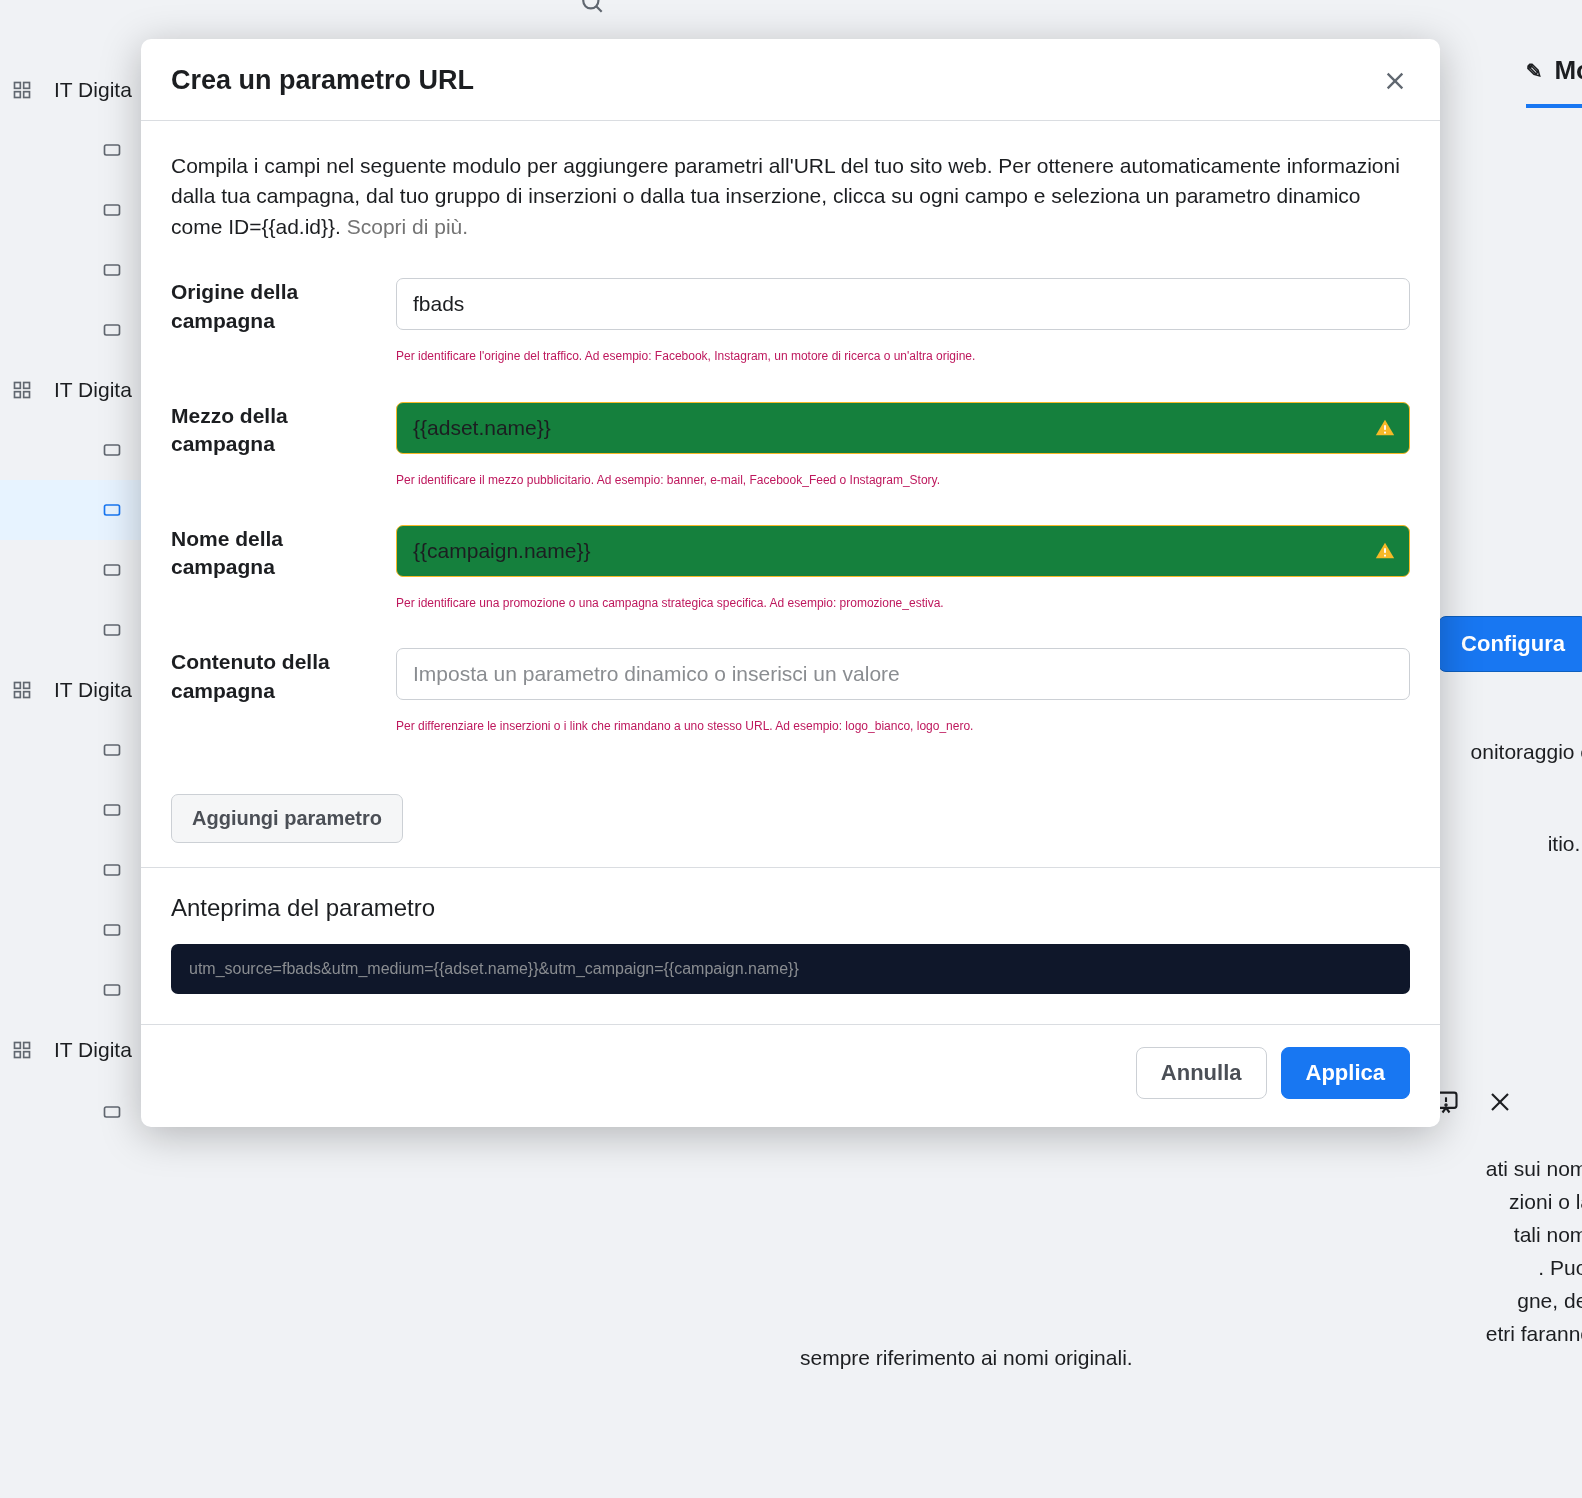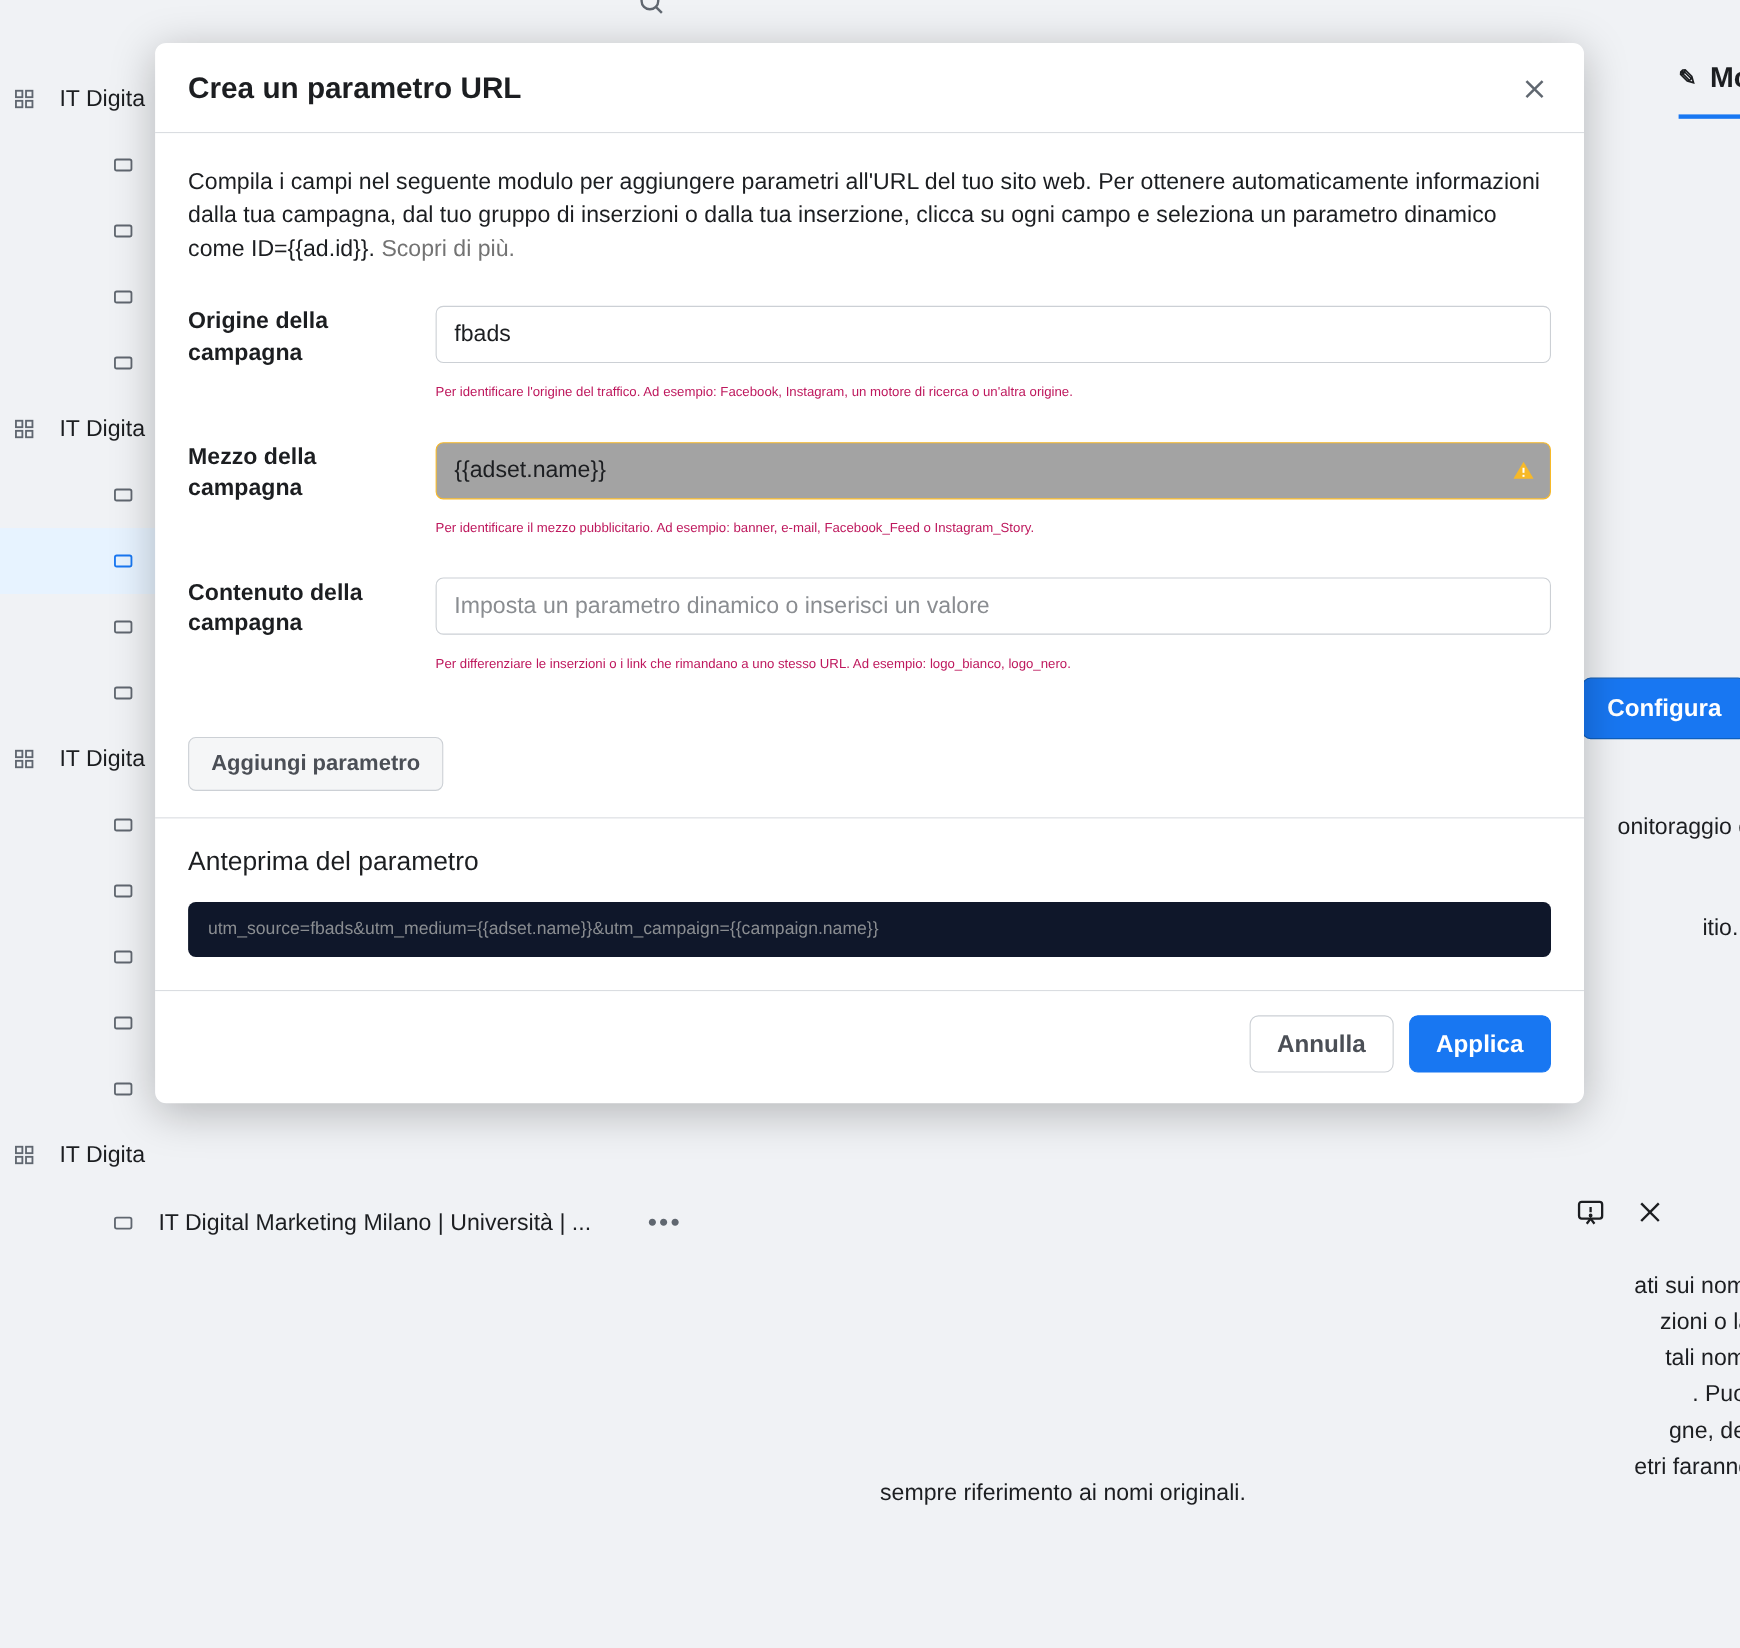--- a/index.html
+++ b/index.html
@@ -170,21 +170,21 @@
     border-radius: 7px;
     padding: 0 16px;
     font-size: 21px;
     color: #1c1e21;
     outline: none;
     font-family: inherit;
   }
   .text-input::placeholder { color: #8a8d91; }
   .input-warning {
     border-color: #f7b928;
-    background: #a3a3a3;
+    background: #15803d;
   }
   .input-wrap { position: relative; }
   .warn-icon {
     position: absolute;
     right: 14px;
     top: 50%;
     transform: translateY(-50%);
     color: #f7b928;
   }
   .warn-icon svg { width: 22px; height: 22px; display: block; }
@@ -500,20 +500,36 @@
                 <path d="M12 3 L22 20 L2 20 Z" fill="#f7b928"></path>
                 <rect x="11" y="9" width="2" height="5" fill="#fff"></rect>
                 <rect x="11" y="16" width="2" height="2" fill="#fff"></rect>
               </svg>
           </span>
         </div>
         <div class="help-text">Per identificare il mezzo pubblicitario. Ad esempio: banner, e-mail, Facebook_Feed o Instagram_Story.</div>
       </div>
     </div>
 
+    <div class="form-row">
+      <div class="form-label">Nome della campagna</div>
+      <div class="form-field">
+        <div class="input-wrap">
+          <input class="text-input input-warning" type="text" value="{{campaign.name}}" style="">
+          <span class="warn-icon">
+            <svg viewBox="0 0 24 24">
+                <path d="M12 3 L22 20 L2 20 Z" fill="#f7b928"></path>
+                <rect x="11" y="9" width="2" height="5" fill="#fff"></rect>
+                <rect x="11" y="16" width="2" height="2" fill="#fff"></rect>
+              </svg>
+          </span>
+        </div>
+        <div class="help-text">Per identificare una promozione o una campagna strategica specifica. Ad esempio: promozione_estiva.</div>
+      </div>
+    </div>
 
     <div class="form-row">
       <div class="form-label">Contenuto della campagna</div>
       <div class="form-field">
         <div class="input-wrap">
           <input class="text-input" type="text" placeholder="Imposta un parametro dinamico o inserisci un valore" style="">
         </div>
         <div class="help-text">Per differenziare le inserzioni o i link che rimandano a uno stesso URL. Ad esempio: logo_bianco, logo_nero.</div>
       </div>
     </div>

